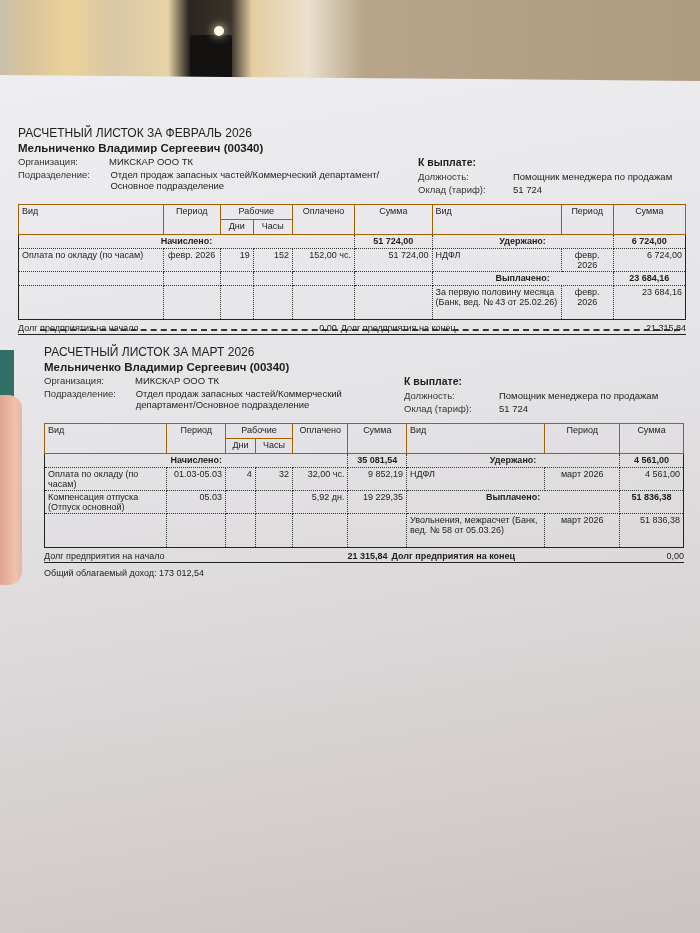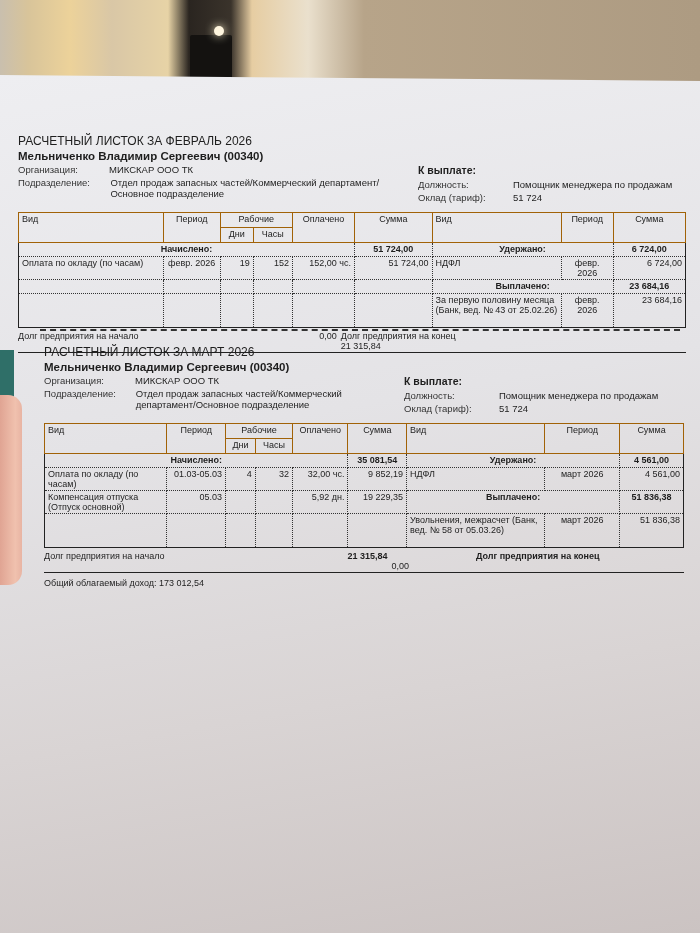--- a/index.html
+++ b/index.html
@@ -31,21 +31,21 @@
     background: #2f6f68;
   }
   .paper {
     position: absolute; left: 0; top: 75px; width: 700px; height: 858px;
     background: linear-gradient(170deg, #eeeef1 0%, #e4e3e6 40%, #d9d4d4 70%, #cbc3c2 100%);
     clip-path: polygon(0 0, 100% 6px, 100% 100%, 0 100%);
   }
   .sheet {
     position: absolute; left: 18px; width: 668px; color: #1e1e1e;
   }
-  .sheet.feb { top: 134px; }
+  .sheet.feb { top: 126px; }
   .sheet.mar { top: 345px; left: 44px; width: 640px; }
   .title { font-size: 12px; letter-spacing: 0; margin-bottom: 2px; }
   .name { font-size: 11.5px; font-weight: bold; }
   .hdr { position: relative; height: 70px; }
   .hdr .left { position: absolute; left: 0; top: 0; width: 400px; font-size: 9.5px; }
   .hdr .right { position: absolute; left: 400px; top: 14px; font-size: 9.5px; }
   .row { display: flex; margin-top: 2px; gap: 17px; }
   .lbl { color: #333; width: 64px; }
   .lbl-wide { color: #333; width: 78px; }
   .payout { font-weight: bold; font-size: 10.5px; margin-bottom: 3px; }
@@ -59,21 +59,21 @@
   }
   table.slip td.head { border: 1px solid #a16207; height: 12px; }
   .num { text-align: right; }
   .b { font-weight: bold; text-align: center; }
   .c { text-align: center; }
   .foot {
     display: flex; justify-content: space-between; font-size: 9px;
     border-bottom: 1.5px solid #222; padding: 3px 0 1px;
   }
   .foot .f1 { width: 48%; display: flex; justify-content: space-between; }
-  .foot .f2 { width: 52%; display: flex; justify-content: space-between; padding-left: 4px; flex-direction: column; }
+  .foot .f2 { width: 52%; display: flex; justify-content: space-between; padding-left: 4px; }
   .income { font-size: 9px; margin-top: 5px; }
   .cut {
     position: absolute; left: 40px; top: 329px; width: 640px; height: 0;
     border-top: 2px dashed #333;
   }
 </style>
 </head>
 <body>
 
 <div class="scene">

